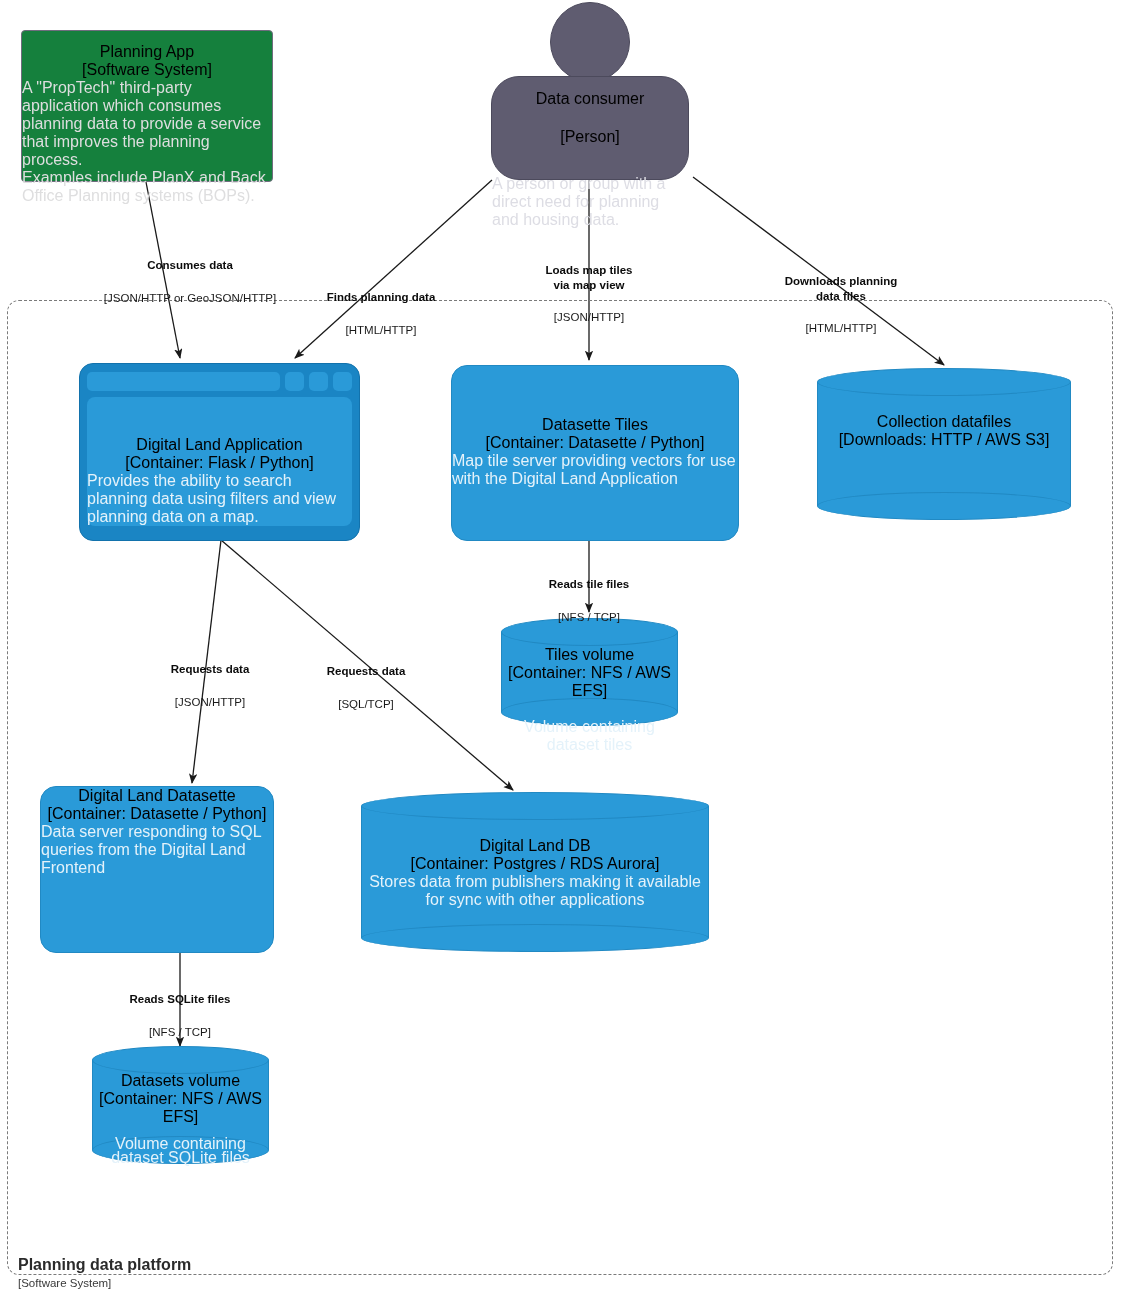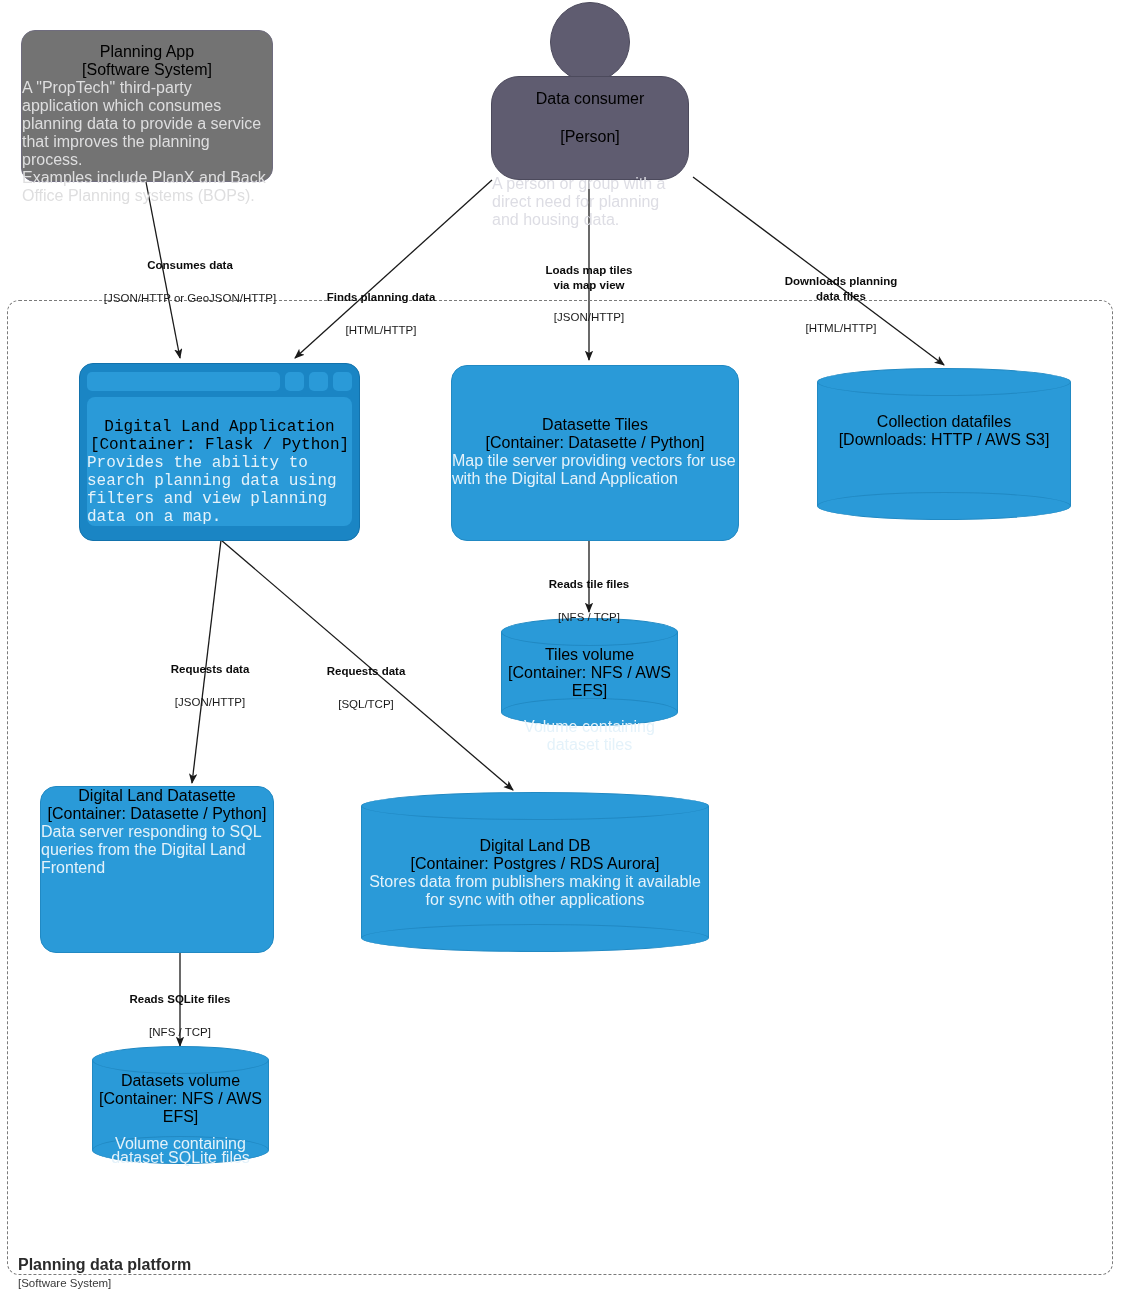--- a/index.html
+++ b/index.html
@@ -46,23 +46,23 @@
     flex-direction: column;
     align-items: center;
     justify-content: flex-start;
     gap: 20px;
   }
   .person-body .n-desc { color: #ddddE4; }
 
   
   .sysbox {
     position: absolute;
-    background: #737373;
+    background: #15803d;
     border: 1px solid #6f6c7e;
-    border-radius: 14px;
+    border-radius: 4px;
     box-sizing: border-box;
     display: flex;
     flex-direction: column;
     align-items: center;
     justify-content: flex-start;
   }
   .sysbox .n-desc { color: #dededf; }
 
   
   .cbox {
@@ -110,21 +110,20 @@
     margin-top: 6px;
     height: calc(100% - 33px);
     background: #2a9ad8;
     border-radius: 8px;
     display: flex;
     flex-direction: column;
     align-items: center;
     justify-content: flex-end;
     padding-top: 38px;
     box-sizing: border-box;
-    font-family: Liberation Mono, monospace;
   }
   .browser-viewport .n-desc { color: #e4f2fa; }
 
   
   .cyl {
     position: absolute;
   }
   .cyl .cyl-body {
     position: absolute;
     left: 0;

